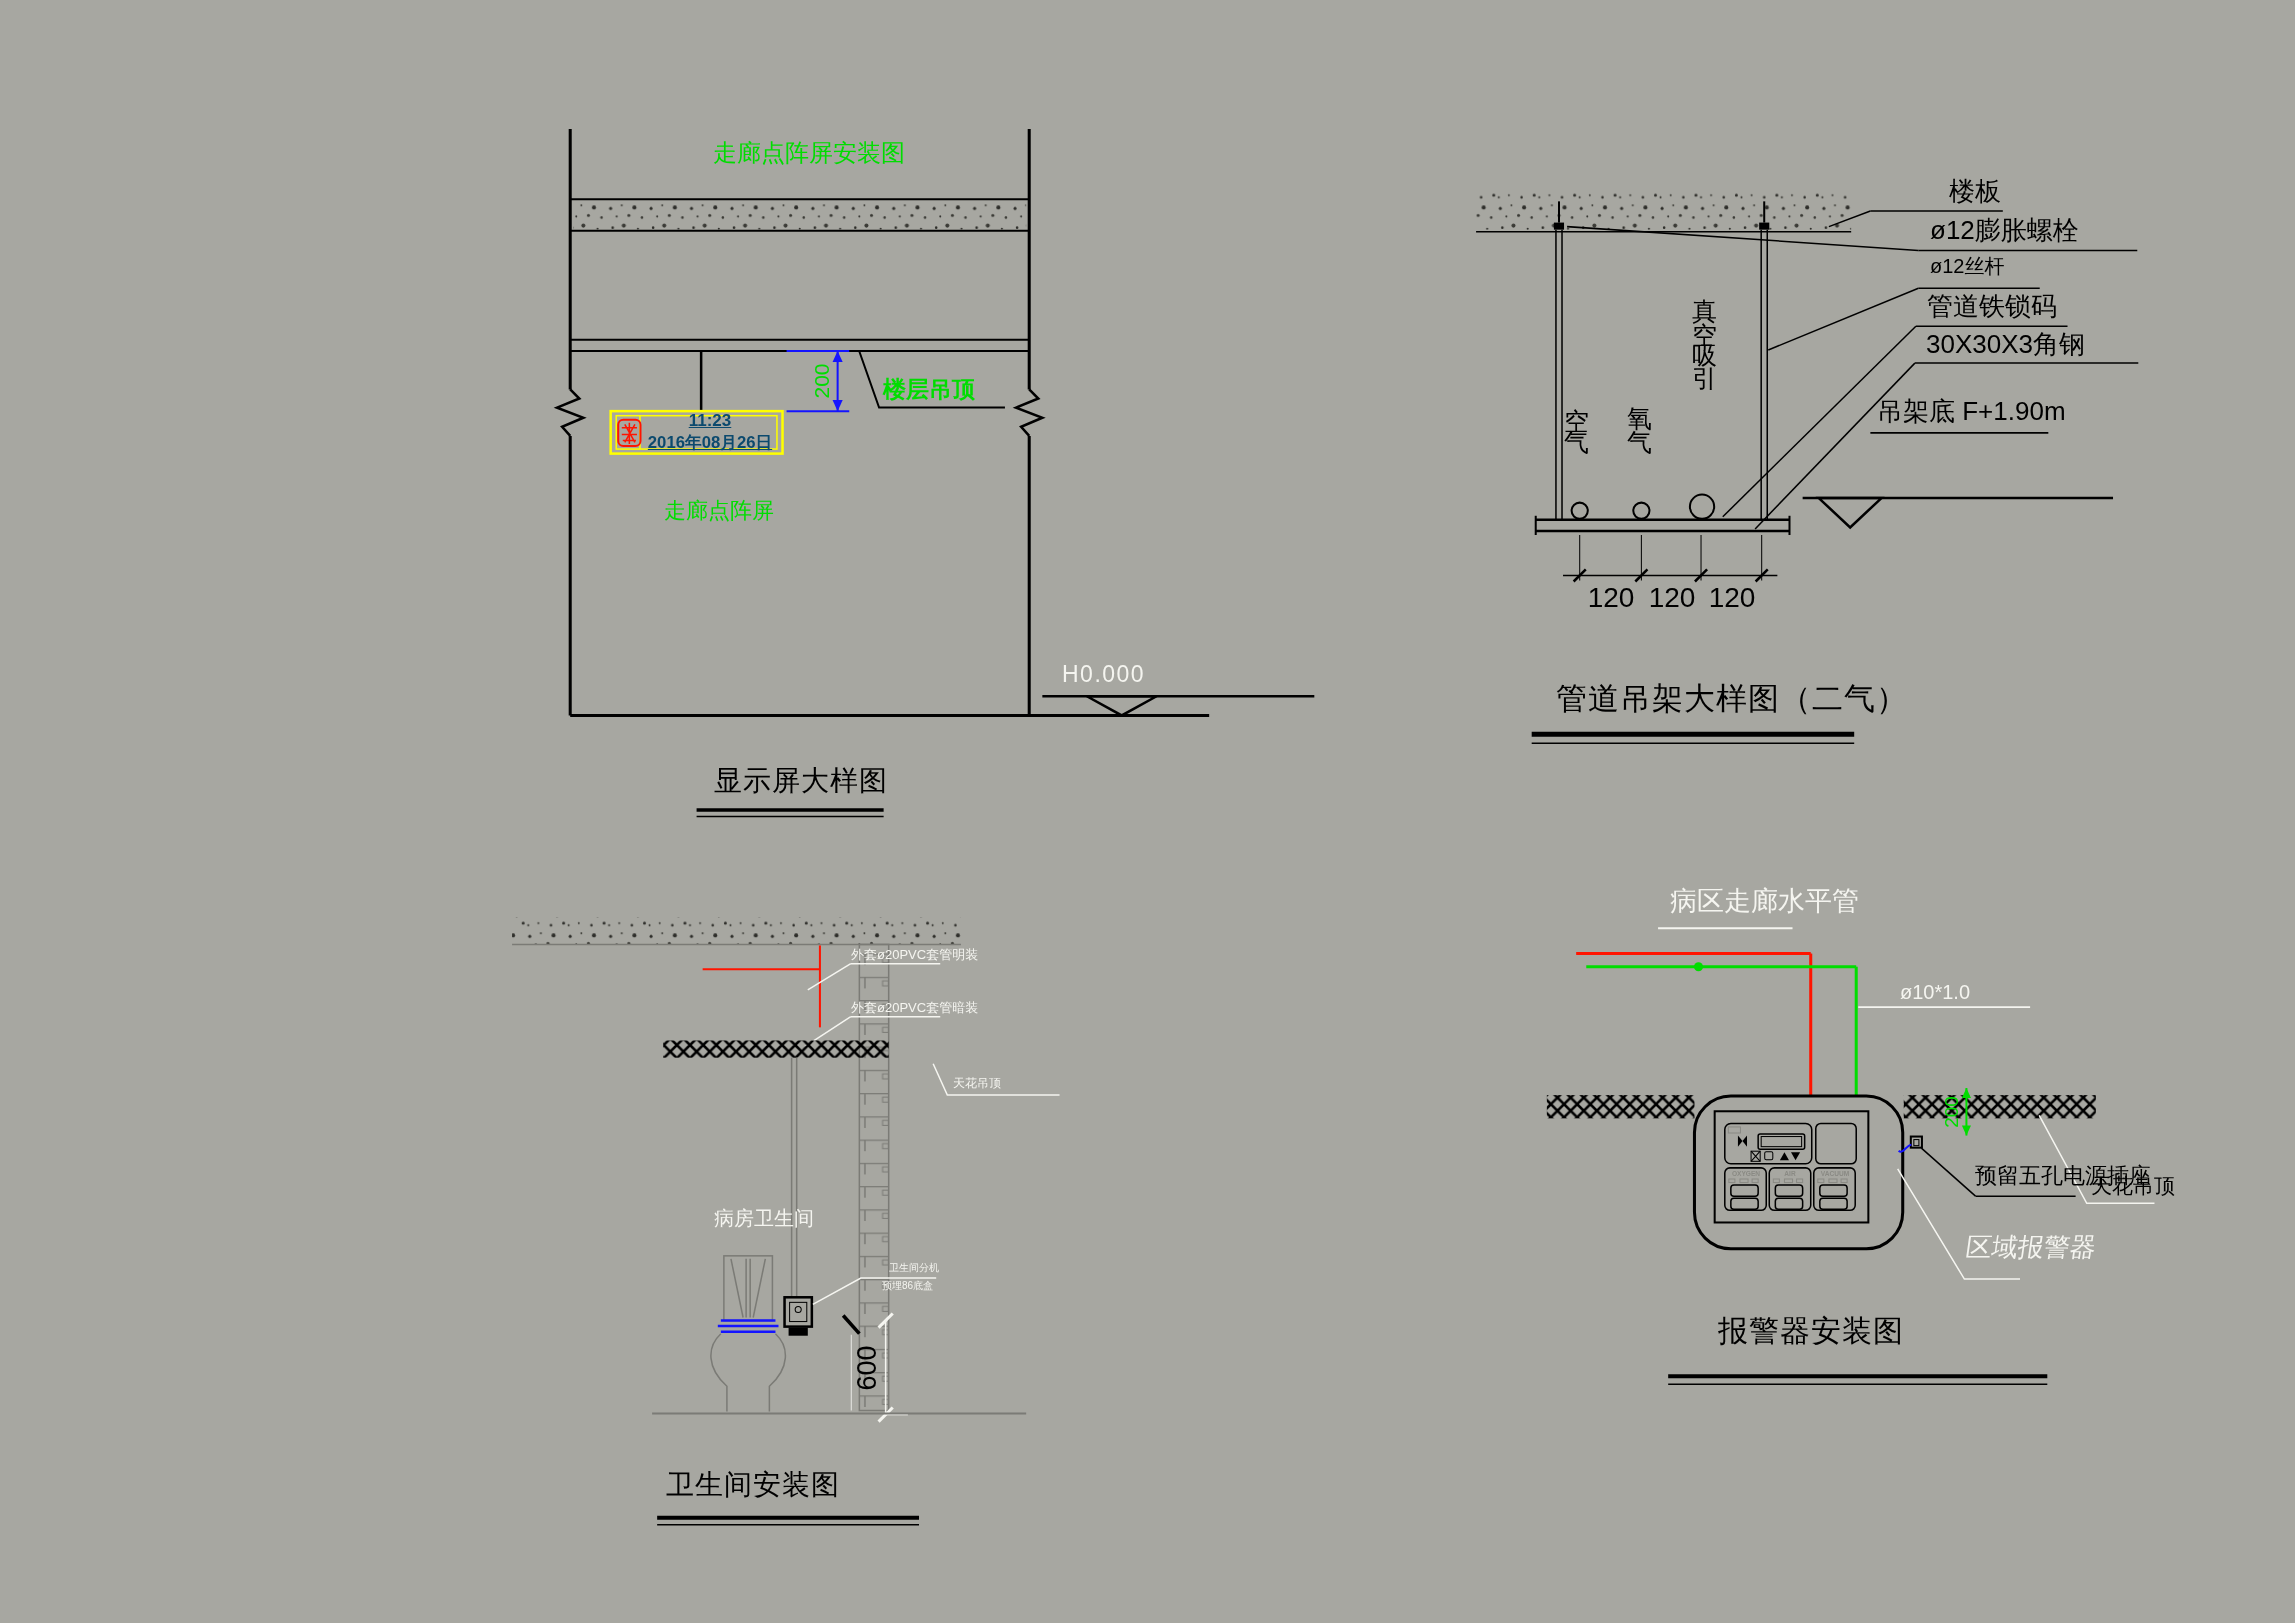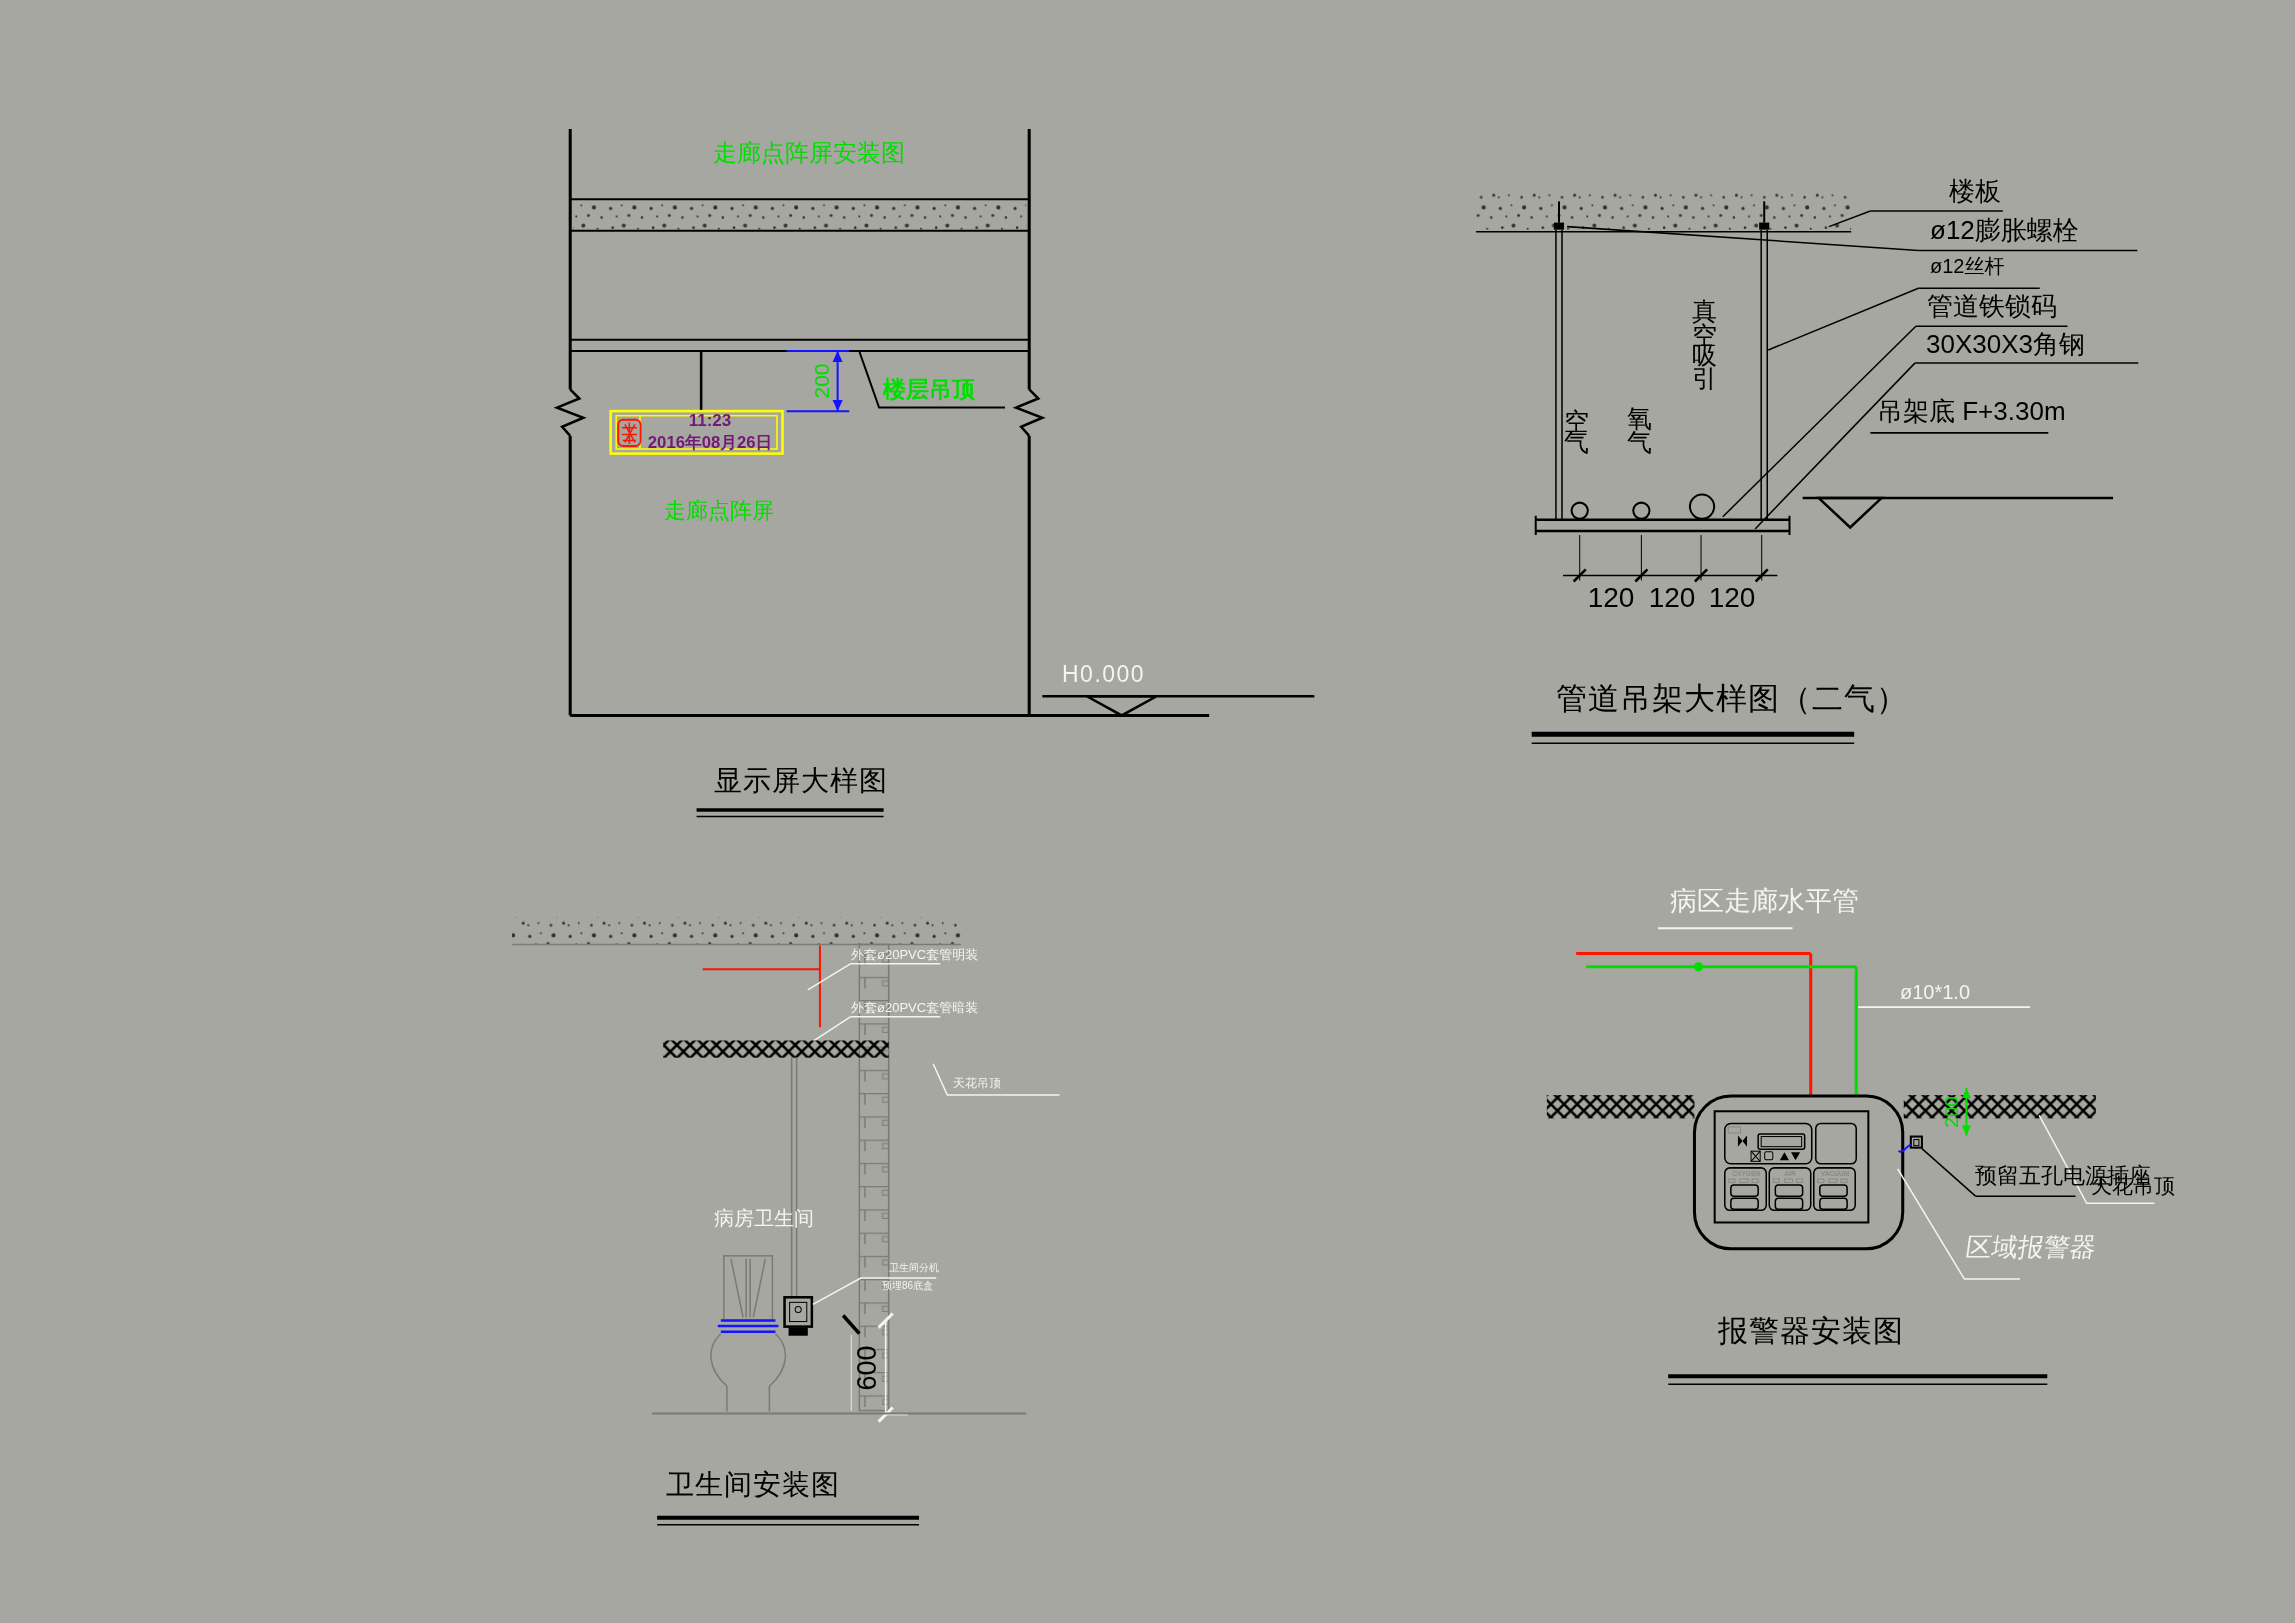--- a/index.html
+++ b/index.html
@@ -2,21 +2,21 @@
 <html style="font-size:8px"><head>
 <meta charset="utf-8">
 <style>
   html,body{margin:0;padding:0;background:#a7a7a1;}
   .stage{position:relative;width:2295px;height:1623px;background:#a7a7a1;overflow:hidden;
          font-family:"Liberation Sans","DejaVu Sans",sans-serif;}
   svg.linework{position:absolute;left:0;top:0;z-index:1;}
   .lbl{position:absolute;white-space:nowrap;z-index:2;color:#000;line-height:1;}
   .green{color:#00dd00;}
   .white{color:#f5f5f0;}
-  .red{color:#701a75;font-weight:bold;}
+  .red{color:#0c4a6e;font-weight:bold;text-decoration:underline;}
   .gray{color:#8a8a84;}
   .v{writing-mode:vertical-rl;text-orientation:upright;}
   .rot{transform:translate(-50%,-50%) rotate(-90deg);}
   .ctr{transform:translate(-50%,0);}
   .screenbox{position:absolute;display:flex;flex-direction:column;align-items:center;
              justify-content:center;z-index:2;text-align:center;}
   .caption{letter-spacing:1px;}
 </style>
 </head>
 <body>
@@ -256,21 +256,21 @@
 </div>
 <div class="lbl green" style="left:664px;top:500px;font-size:22px;">走廊点阵屏</div>
 <div class="lbl white" style="left:1062px;top:663px;font-size:23px;letter-spacing:1.5px;">H0.000</div>
 <div class="lbl caption" style="left:714px;top:767px;font-size:28px;">显示屏大样图</div>
 
 <div class="lbl" style="left:1949px;top:178px;font-size:26px;">楼板</div>
 <div class="lbl" style="left:1930px;top:217px;font-size:26px;">ø12膨胀螺栓</div>
 <div class="lbl" style="left:1930px;top:256px;font-size:20px;">ø12丝杆</div>
 <div class="lbl" style="left:1927px;top:293px;font-size:26px;">管道铁锁码</div>
 <div class="lbl" style="left:1926px;top:331px;font-size:26px;">30X30X3角钢</div>
-<div class="lbl" style="left:1877px;top:398px;font-size:26px;">吊架底 F+3.30m</div>
+<div class="lbl" style="left:1877px;top:398px;font-size:26px;">吊架底 F+1.90m</div>
 <div class="lbl v" style="left:1564px;top:387px;font-size:25px;letter-spacing:23px;">空气</div>
 <div class="lbl v" style="left:1627px;top:387px;font-size:25px;letter-spacing:23px;">氧气</div>
 <div class="lbl v" style="left:1692px;top:278px;font-size:25px;letter-spacing:23px;">真空吸引</div>
 <div class="lbl ctr" style="left:1611px;top:584px;font-size:28px;">120</div>
 <div class="lbl ctr" style="left:1672px;top:584px;font-size:28px;">120</div>
 <div class="lbl ctr" style="left:1732px;top:584px;font-size:28px;">120</div>
 <div class="lbl caption" style="left:1556px;top:683px;font-size:31px;">管道吊架大样图（二气）</div>
 
 <div class="lbl white" style="left:851px;top:948px;font-size:13px;">外套ø20PVC套管明装</div>
 <div class="lbl white" style="left:851px;top:1001px;font-size:13px;">外套ø20PVC套管暗装</div>

